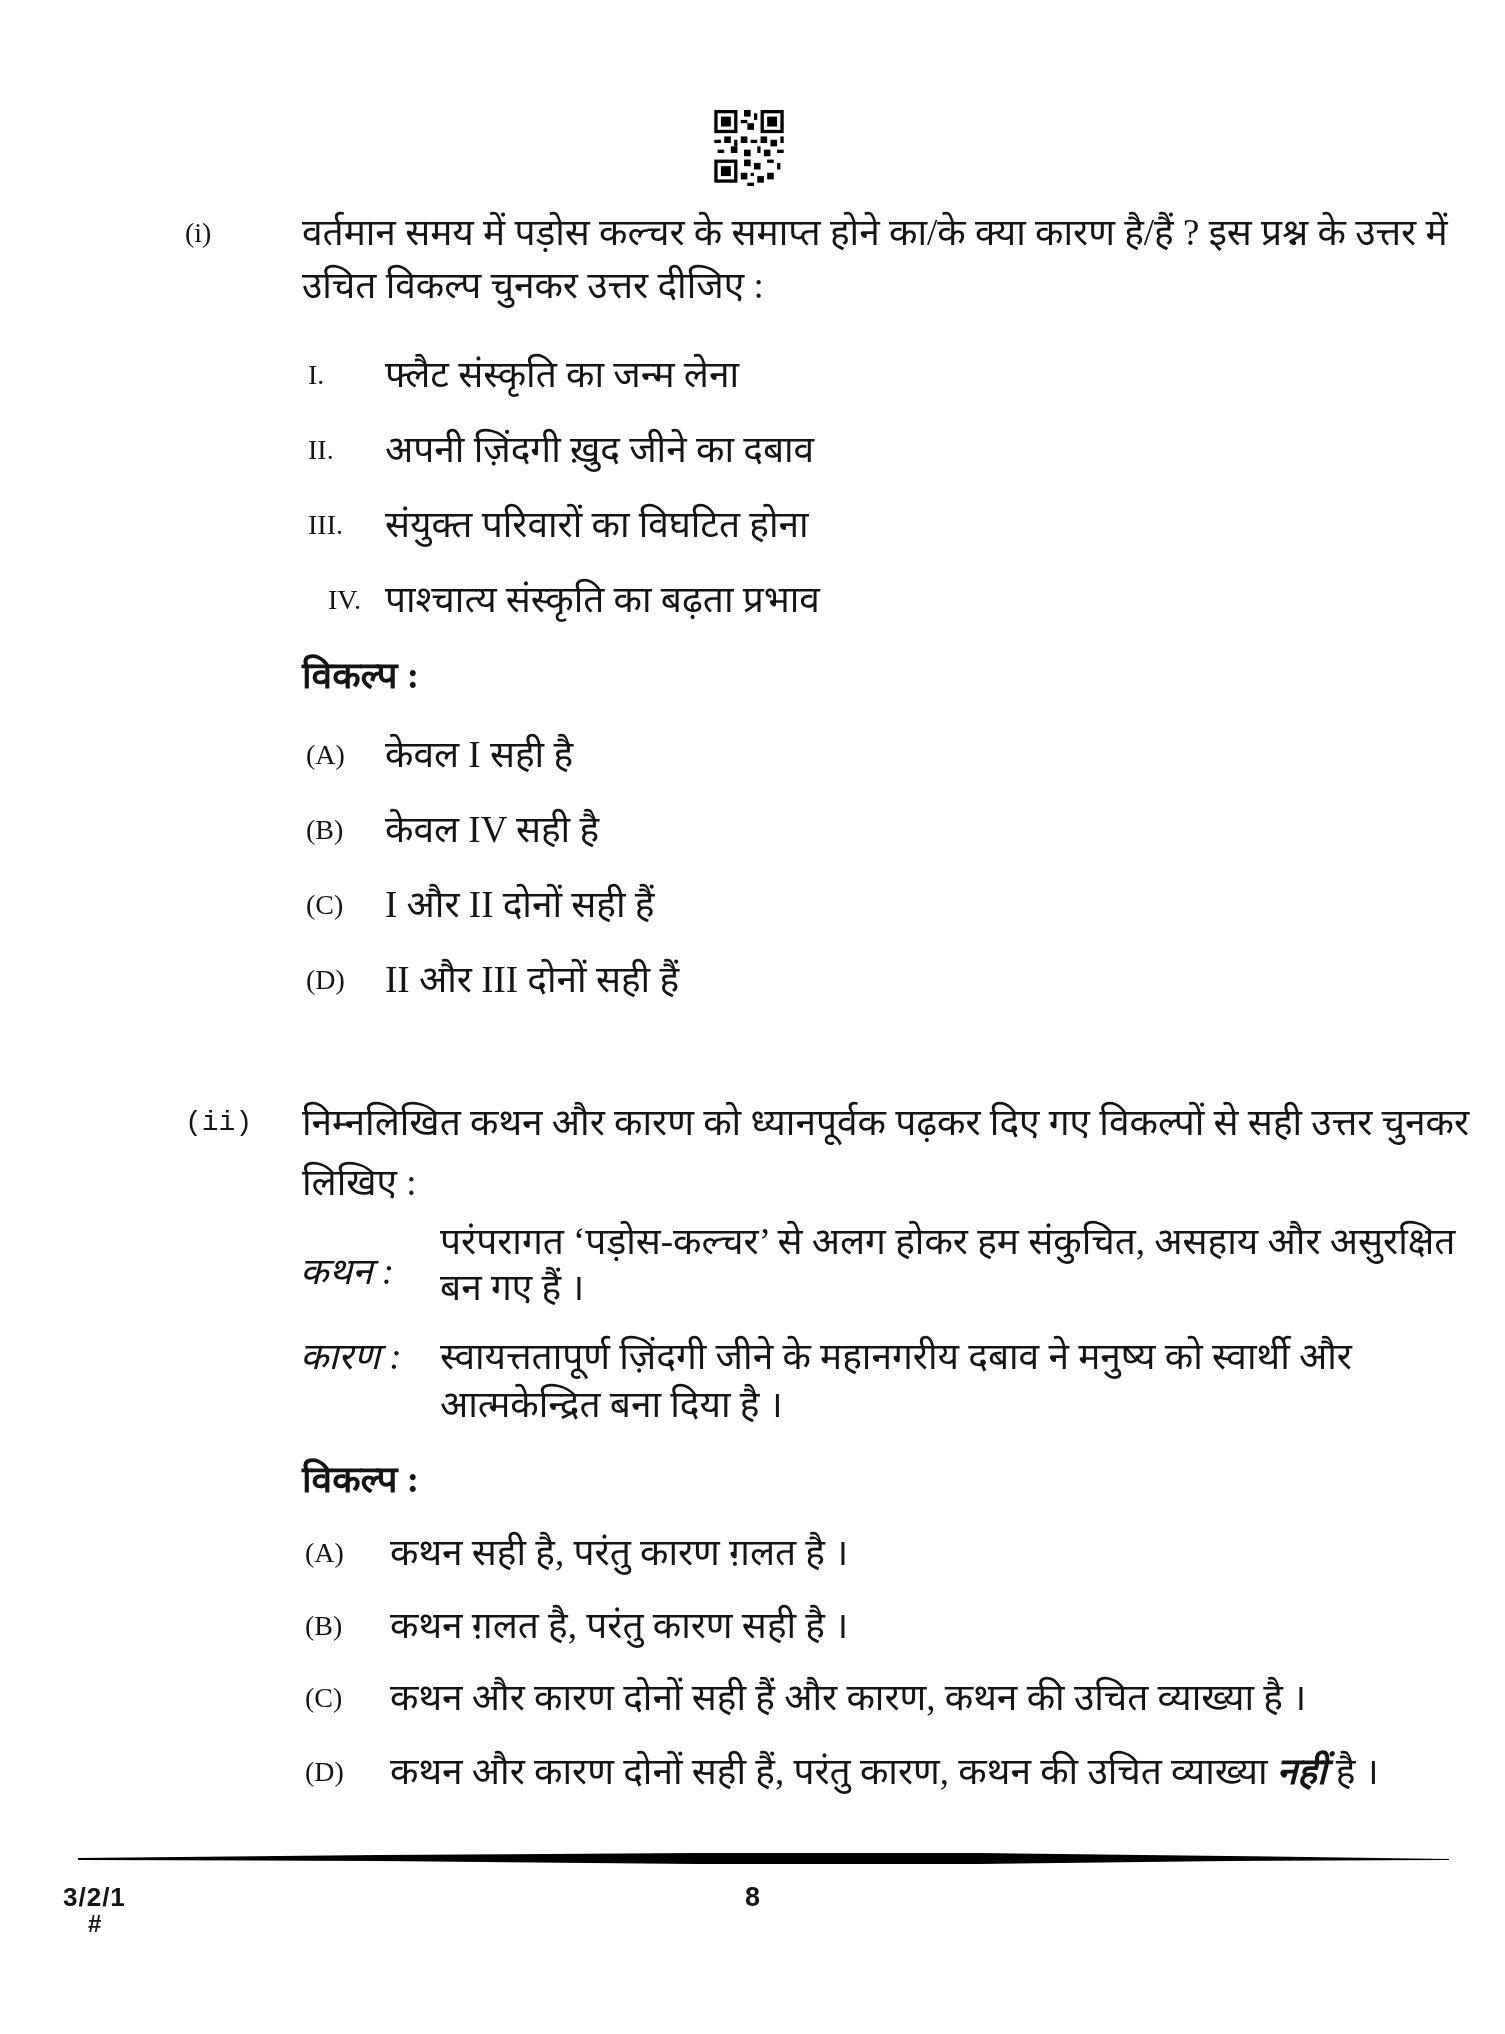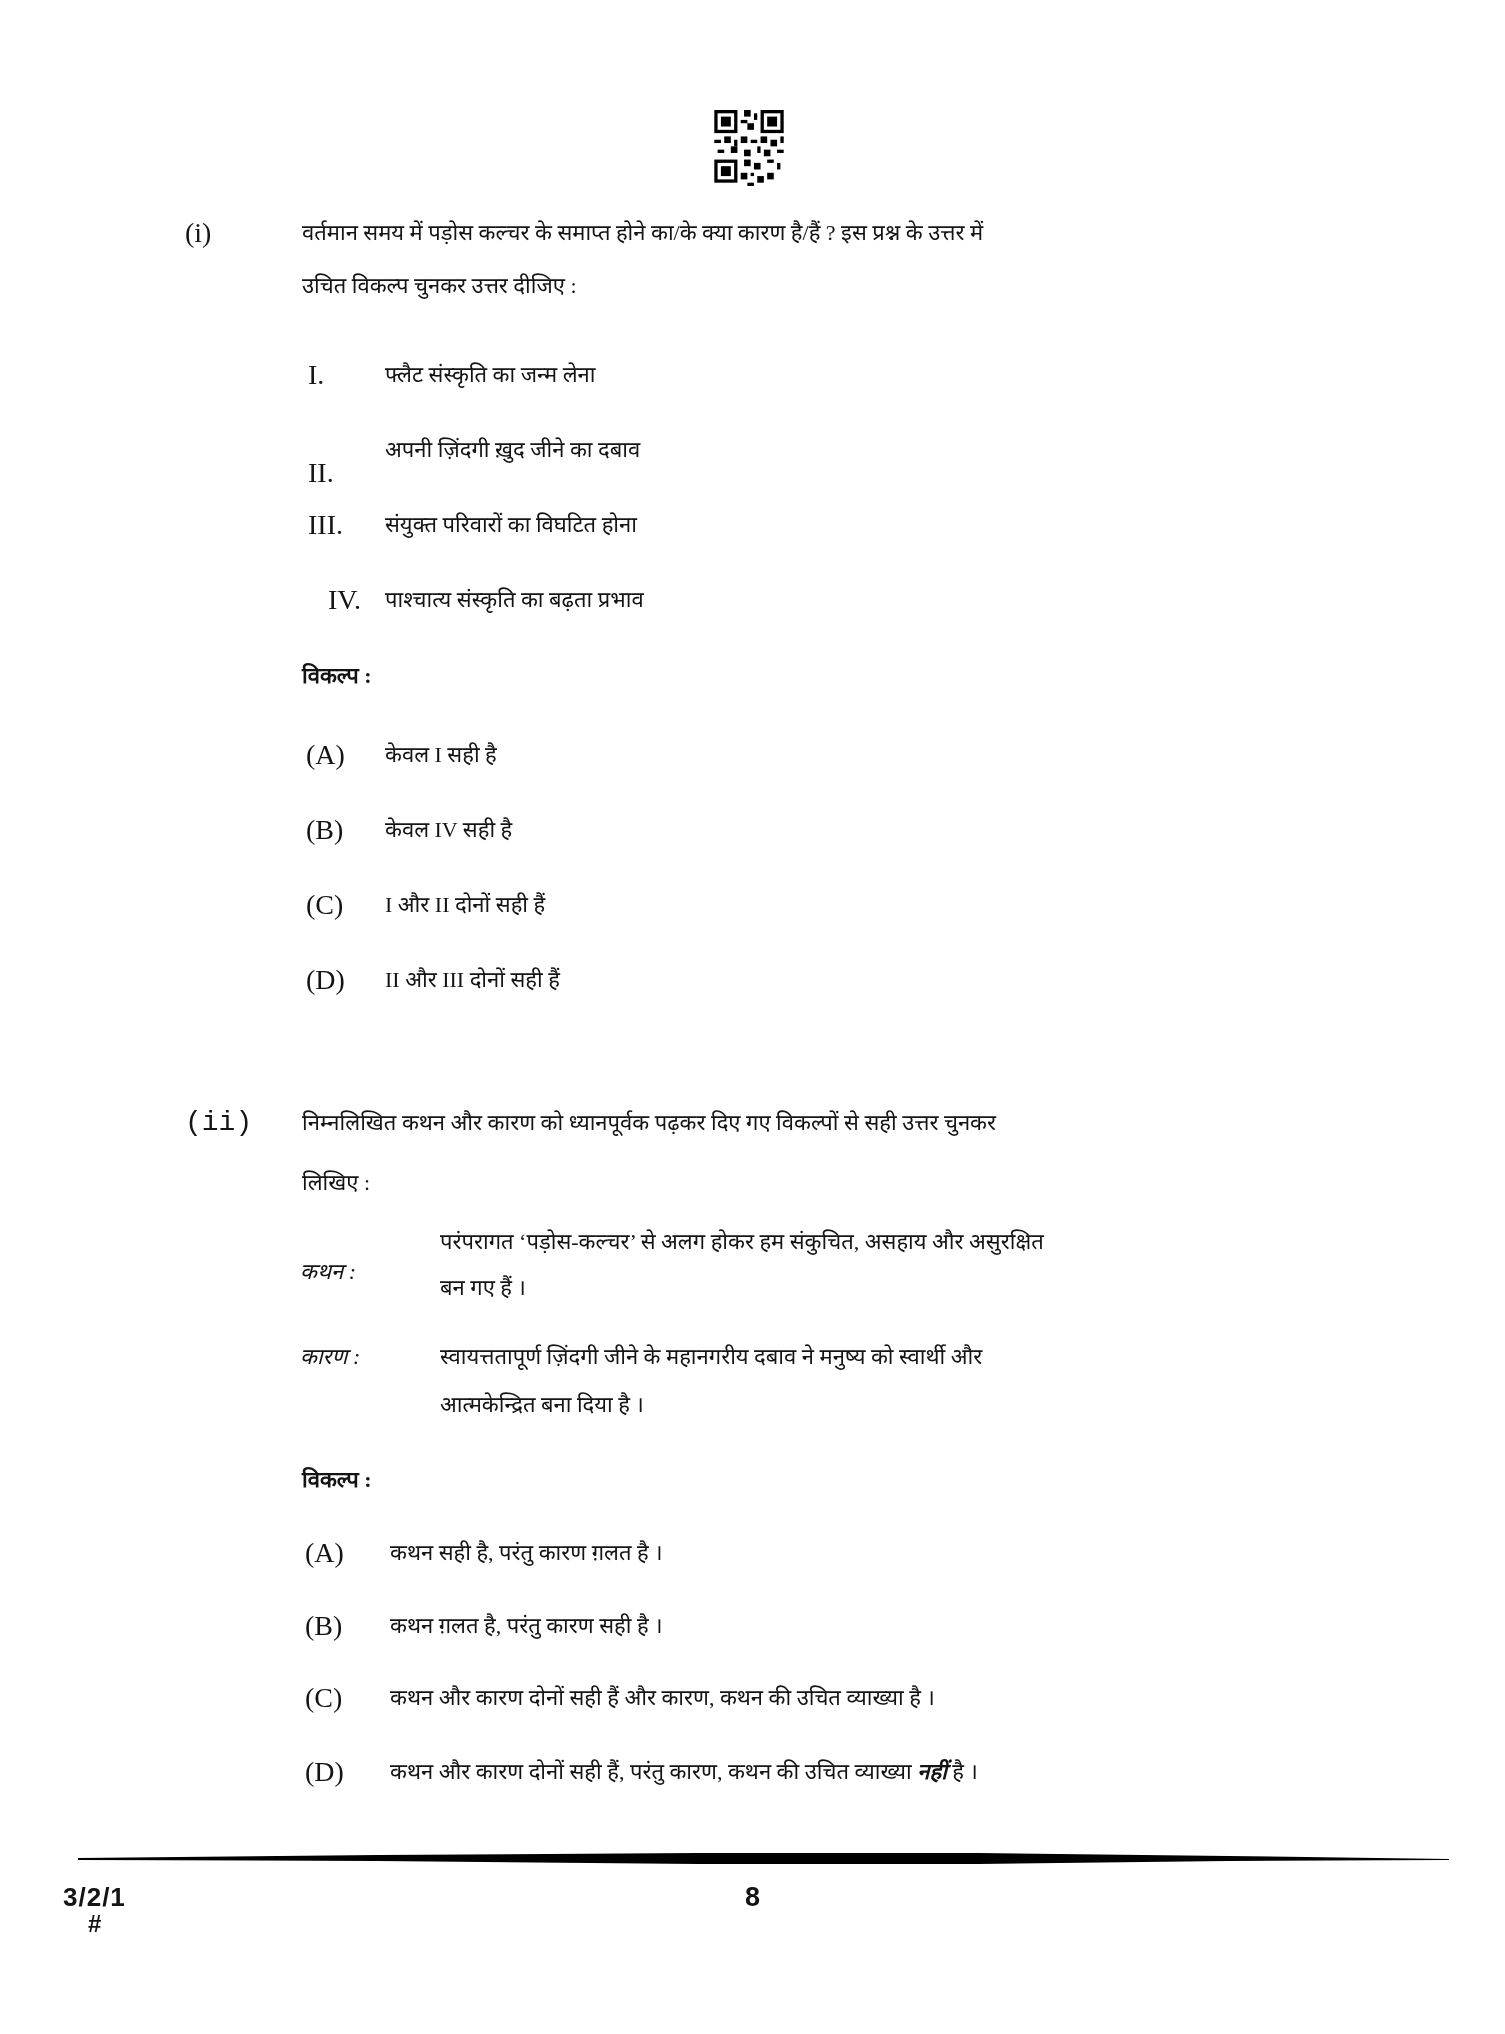--- a/index.html
+++ b/index.html
@@ -5,21 +5,21 @@
   html,body{margin:0;padding:0;background:#e8e8e8;}
   .page{
     position:relative;
     width:1505px;height:2034px;
     background:#ffffff;
     font-family:"Liberation Serif","DejaVu Serif",serif;
     color:#141414;
     overflow:hidden;
   }
   .abs{position:absolute;}
-  .dev{font-size:22px;line-height:40px;white-space:nowrap;}
+  .dev{font-size:37px;line-height:40px;white-space:nowrap;}
   .qmarker{left:185px;font-size:28px;}
   .qline{left:302px;}
   .stmt-num{left:308px;font-size:28px;}
   .stmt-text{left:385px;}
   .opt-head{left:302px;font-weight:bold;}
   .opt-label{left:306px;font-size:28px;}
   .opt-text{left:385px;}
   .q2 .opt-label{left:305px;}
   .q2 .opt-text{left:390px;}
   .sr-label{left:300px;font-style:italic;}
@@ -81,21 +81,21 @@
   </svg>
 
   <div>
     <div class="abs dev qmarker" style="top:213px;">(i)</div>
     <div class="abs dev qline" style="top:213px;">वर्तमान समय में पड़ोस कल्चर के समाप्त होने का/के क्या कारण है/हैं ? इस प्रश्न के उत्तर में</div>
     <div class="abs dev qline" style="top:266px;">उचित विकल्प चुनकर उत्तर दीजिए :</div>
 
     <div class="abs dev stmt-num" style="top:355px;">I.</div>
     <div class="abs dev stmt-text" style="top:355px;">फ्लैट संस्कृति का जन्म लेना</div>
 
-    <div class="abs dev stmt-num" style="top:430px;margin-top:23px;">II.</div>
+    <div class="abs dev stmt-num" style="top:430px;">II.</div>
     <div class="abs dev stmt-text" style="top:430px;">अपनी ज़िंदगी ख़ुद जीने का दबाव</div>
 
     <div class="abs dev stmt-num" style="top:505px;">III.</div>
     <div class="abs dev stmt-text" style="top:505px;">संयुक्त परिवारों का विघटित होना</div>
 
     <div class="abs dev stmt-num" style="top:580px;margin-left:20px;">IV.</div>
     <div class="abs dev stmt-text" style="top:580px;">पाश्चात्य संस्कृति का बढ़ता प्रभाव</div>
 
     <div class="abs dev opt-head" style="top:656px;">विकल्प :</div>
 

